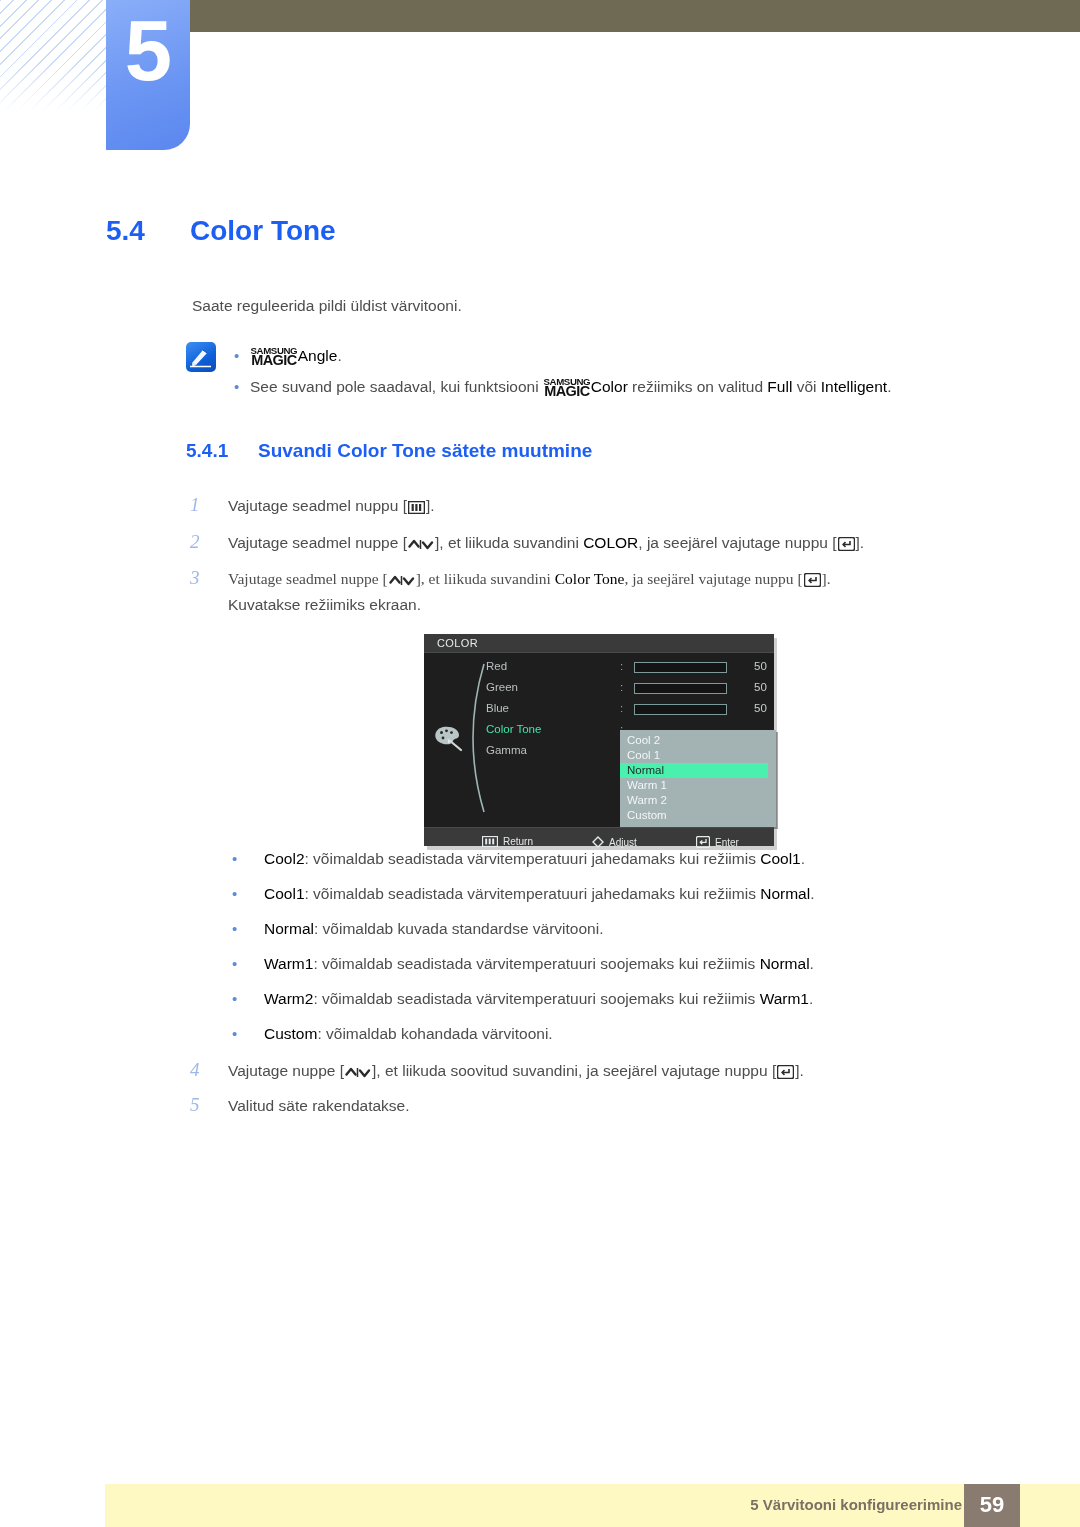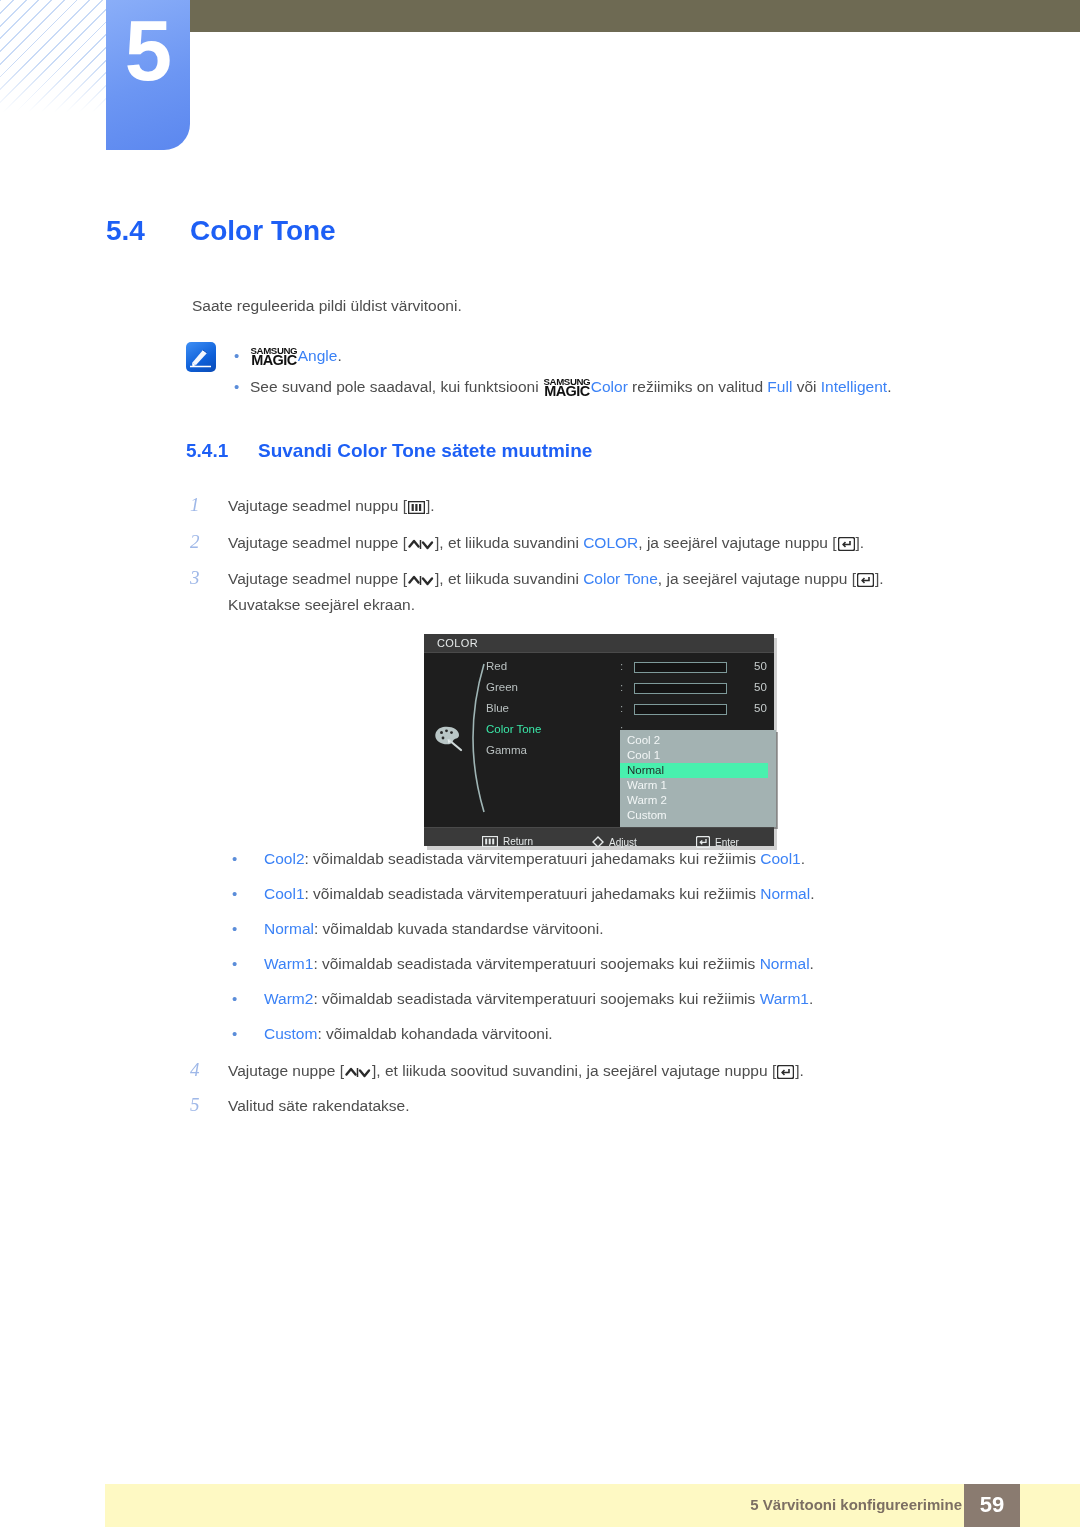--- a/index.html
+++ b/index.html
@@ -129,21 +129,21 @@
     letter-spacing: -0.4px;
     transform: scaleX(1.02);
   }
   .magic-mark .m-bot {
     display: block;
     font-size: 14.5px;
     font-weight: bold;
     letter-spacing: -0.6px;
     margin-top: -2px;
   }
-  .hl-orange { color: #3b82f6; }
+  .hl-orange { color: #000000; }
 
   
   #subsection-heading {
     position: absolute; left: 186px; top: 440px;
     font-size: 19px;
     font-weight: bold;
     color: #1d5ff5;
   }
   #subsection-number { display: inline-block; width: 72px; }
 
@@ -368,29 +368,29 @@
           <path d="M15 4.5 L19.5 10 L24 4.5" fill="none" stroke="#2b2b2b" stroke-width="2.4" stroke-linecap="round" stroke-linejoin="round"></path>
         </svg></span><span>], et liikuda suvandini </span><span class="hl-orange">COLOR</span><span>, ja seejärel vajutage nuppu [</span><span class="key"><svg width="17" height="14" viewBox="0 0 17 14">
           <rect x="0.5" y="0.5" width="16" height="13" rx="2" fill="none" stroke="#2b2b2b" stroke-width="1.5"></rect>
           <path d="M12 4 L12 7.5 L5.5 7.5" fill="none" stroke="#2b2b2b" stroke-width="1.6"></path>
           <path d="M7.5 5.2 L5 7.5 L7.5 9.8" fill="none" stroke="#2b2b2b" stroke-width="1.6" stroke-linejoin="round"></path>
         </svg></span><span>].</span></span>
 </div>
 
 <div class="step" style="top:566px;">
   <span class="step-num">3</span>
-  <span class="step-body wrap"><span style="white-space:nowrap;"><span>Vajutage seadmel nuppe [</span><span class="key"><svg width="26" height="13" viewBox="0 0 26 13">
+  <span class="step-body wrap"><span style="white-space:nowrap;font-family:Liberation Serif, serif;"><span>Vajutage seadmel nuppe [</span><span class="key"><svg width="26" height="13" viewBox="0 0 26 13">
             <path d="M1.5 8.5 L6 3 L10.5 8.5" fill="none" stroke="#2b2b2b" stroke-width="2.4" stroke-linecap="round" stroke-linejoin="round"></path>
             <path d="M12.5 2 L12.5 11" stroke="#2b2b2b" stroke-width="1.5"></path>
             <path d="M15 4.5 L19.5 10 L24 4.5" fill="none" stroke="#2b2b2b" stroke-width="2.4" stroke-linecap="round" stroke-linejoin="round"></path>
           </svg></span><span>], et liikuda suvandini </span><span class="hl-orange">Color Tone</span><span>, ja seejärel vajutage nuppu [</span><span class="key"><svg width="17" height="14" viewBox="0 0 17 14">
             <rect x="0.5" y="0.5" width="16" height="13" rx="2" fill="none" stroke="#2b2b2b" stroke-width="1.5"></rect>
             <path d="M12 4 L12 7.5 L5.5 7.5" fill="none" stroke="#2b2b2b" stroke-width="1.6"></path>
             <path d="M7.5 5.2 L5 7.5 L7.5 9.8" fill="none" stroke="#2b2b2b" stroke-width="1.6" stroke-linejoin="round"></path>
-          </svg></span><span>].</span></span><br><span>Kuvatakse seejärel ekraan.</span></span>
+          </svg></span><span>].</span></span><br><span>Kuvatakse režiimiks ekraan.</span></span>
 </div>
 
 <div id="osd">
   <div id="osd-titlebar"></div>
   <div id="osd-title">COLOR</div>
 
   <div id="osd-body">
     <svg id="osd-arc" viewBox="0 0 40 156">
       <path d="M30 4 Q8 78 30 152" fill="none" stroke="#9fb5b5" stroke-width="1.6"></path>
     </svg>

